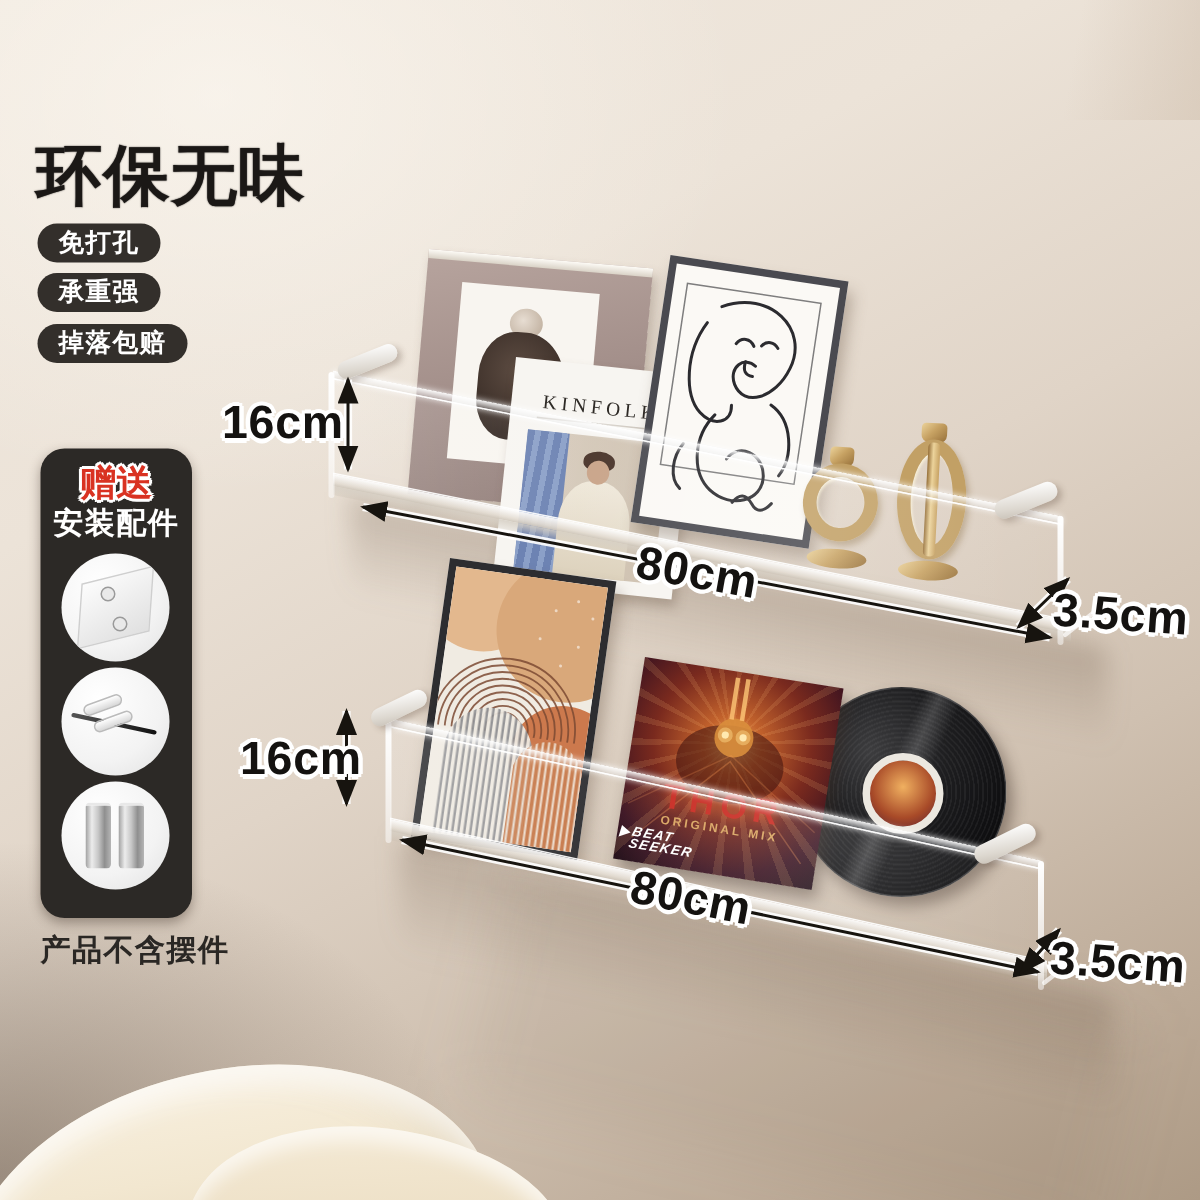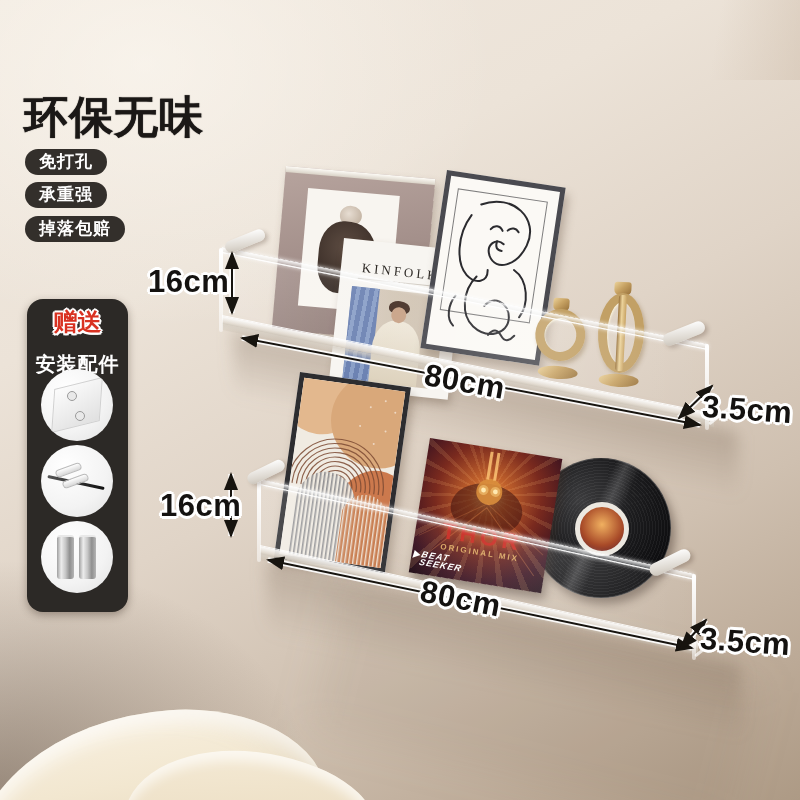--- a/index.html
+++ b/index.html
@@ -166,21 +166,21 @@
   .title1{top:32px;} .title2{top:88px;}
   .badge{left:25px;height:26px;line-height:26px;padding:0 14px;border-radius:13px;
     background:#332f2b;color:#fff;font-size:17px;font-weight:700;letter-spacing:1px;
     white-space:nowrap;}
   .bg0{top:149px;} .bg1{top:182px;} .bg2{top:216px;} .bg3{top:252px;}
   .gift{left:27px;top:299px;width:101px;height:313px;border-radius:16px;background:#2c2926;
     box-shadow:0 3px 8px rgba(60,45,35,.4);}
   .gift-ribbon{left:0;top:7px;width:100%;text-align:center;color:#d93222;font-size:24px;font-weight:900;
     text-shadow:-1.5px -1.5px 0 #fff,1.5px -1.5px 0 #fff,-1.5px 1.5px 0 #fff,1.5px 1.5px 0 #fff,
                 0 -2px 0 #fff,0 2px 0 #fff,-2px 0 0 #fff,2px 0 0 #fff;}
-  .gift-title{left:0;top:52px;width:100%;text-align:center;color:#fff;font-size:20px;font-weight:800;
+  .gift-title{left:0;top:36px;width:100%;text-align:center;color:#fff;font-size:20px;font-weight:800;
     letter-spacing:1px;}
   .hw{left:14px;width:72px;height:72px;border-radius:50%;overflow:hidden;
     background:radial-gradient(circle at 35% 30%, #ffffff 0%, #f3f3f3 60%, #e1e1e1 100%);}
   .hw1{top:70px;} .hw2{top:146px;} .hw3{top:222px;}
   .plate{left:11px;top:15px;width:50px;height:42px;border:1px solid #cfcfcf;
     background:linear-gradient(160deg,#fcfcfc,#e0e0e0);transform:rotate(-14deg) skewX(-18deg);}
   .screw{width:10px;height:10px;border-radius:50%;background:#e9e9e9;border:1px solid #9a9a9a;}
   .screw.s1{left:26px;top:22px;} .screw.s2{left:34px;top:42px;}
   .nail{left:6px;top:36px;width:58px;height:3px;border-radius:2px;
     background:linear-gradient(90deg,#555,#111);transform:rotate(12deg);}
@@ -397,13 +397,14 @@
       <div class="nail"></div>
       <div class="pin p1"></div>
       <div class="pin p2"></div>
     </div>
     <div class="hw hw3">
       <div class="tube t1"></div>
       <div class="tube t2"></div>
     </div>
   </div>
 
+  <div class="note">产品不含摆件</div>
 </div>
 
 </body></html>

